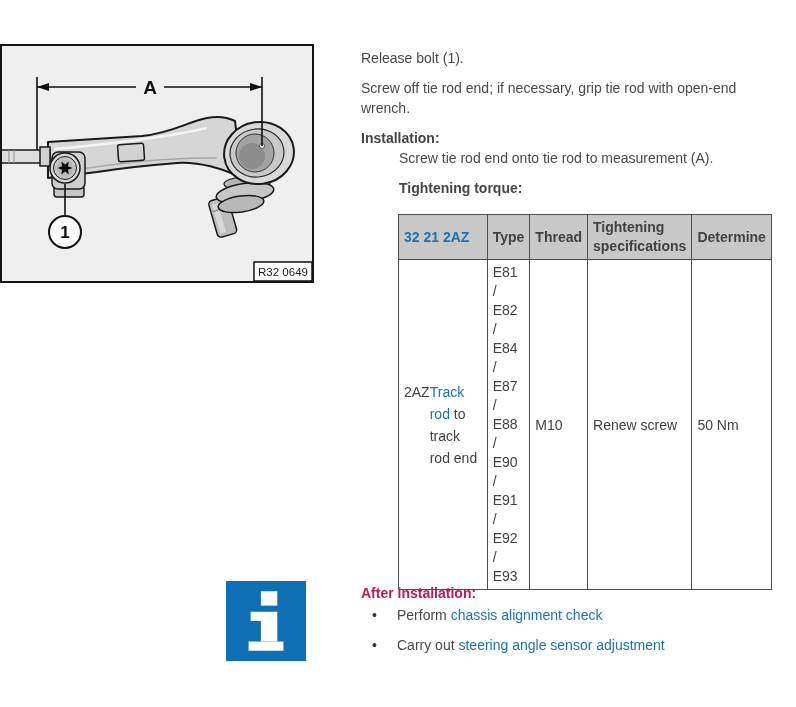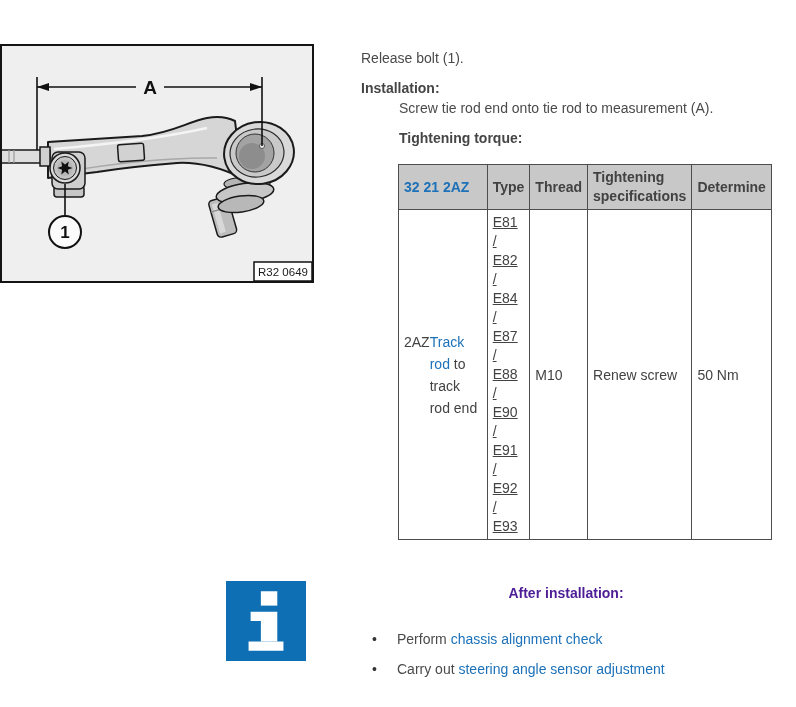--- a/index.html
+++ b/index.html
@@ -18,29 +18,29 @@
   .content .nogap{margin-bottom:0;}
   .content .indent{margin-left:38px;}
   a.lnk{color:#1c71b8;text-decoration:none;cursor:pointer;}
 
   
   table.torque{border-collapse:collapse;margin:16px 0 0 37px;table-layout:fixed;
                font-size:14px;color:#424242;}
   table.torque th,table.torque td{border:1px solid #4d4d4d;vertical-align:middle;
                padding:3px 5px;text-align:left;font-weight:normal;}
   table.torque th{background:#c8c8c8;font-weight:bold;height:34px;line-height:19px;}
-  td.type-cell{white-space:pre-line;line-height:19px;padding-top:2px;padding-bottom:2px;text-decoration:underline;}
+  td.type-cell{white-space:pre-line;line-height:19px;padding-top:2px;padding-bottom:2px;}
   td.first-cell{height:176px;}
   .cell1{display:flex;align-items:flex-start;line-height:22px;}
   .cell1 .part{width:52px;}
 
   
   .info-icon{position:absolute;left:226px;top:581px;width:80px;height:80px;}
   .note{position:absolute;left:361px;top:583px;width:410px;font-size:14px;line-height:20px;}
-  .note .hd{font-weight:bold;color:#4c1d95;margin:0 0 26px 0;text-align:center;}
+  .note .hd{font-weight:bold;color:#be185d;margin:0 0 2px 0;}
   .note .item{position:relative;padding-left:36px;margin-bottom:10px;}
   .note .bullet{position:absolute;left:11px;top:0;color:#333;}
 </style>
 </head>
 <body>
 
 <div class="page">
 
   <div class="diagram-box">
     <svg width="310" height="235" viewBox="0 0 310 235">
@@ -103,20 +103,22 @@
 
       <g>
         <rect x="252" y="216" width="58" height="19" fill="#ffffff" stroke="#111" stroke-width="1.5"></rect>
         <text x="281" y="229.5" text-anchor="middle" font-size="11.5" fill="#1a1a1a" font-family="Liberation Sans, sans-serif">R32 0649</text>
       </g>
     </svg>
   </div>
 
   <div class="content">
     <p>Release bolt (1).</p>
+    <p>Screw off tie rod end; if necessary, grip tie rod with open-end
+wrench.</p>
     <p class="hd nogap">Installation:</p>
     <p class="indent">Screw tie rod end onto tie rod to measurement (A).</p>
     <p class="hd indent nogap">Tightening torque:</p>
 
     <table class="torque">
       <colgroup>
         <col style="width:93px">
           <col style="width:57px">
           <col style="width:49px">
         <col style="width:101px">

